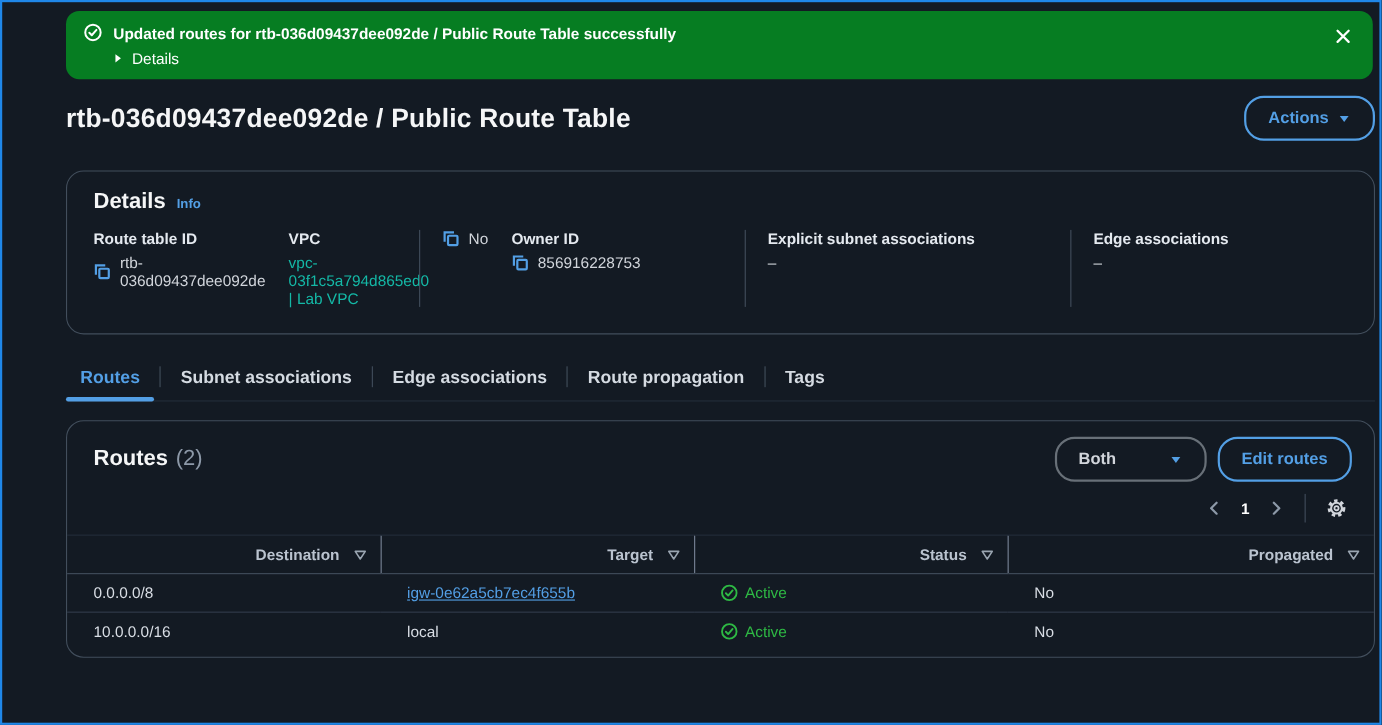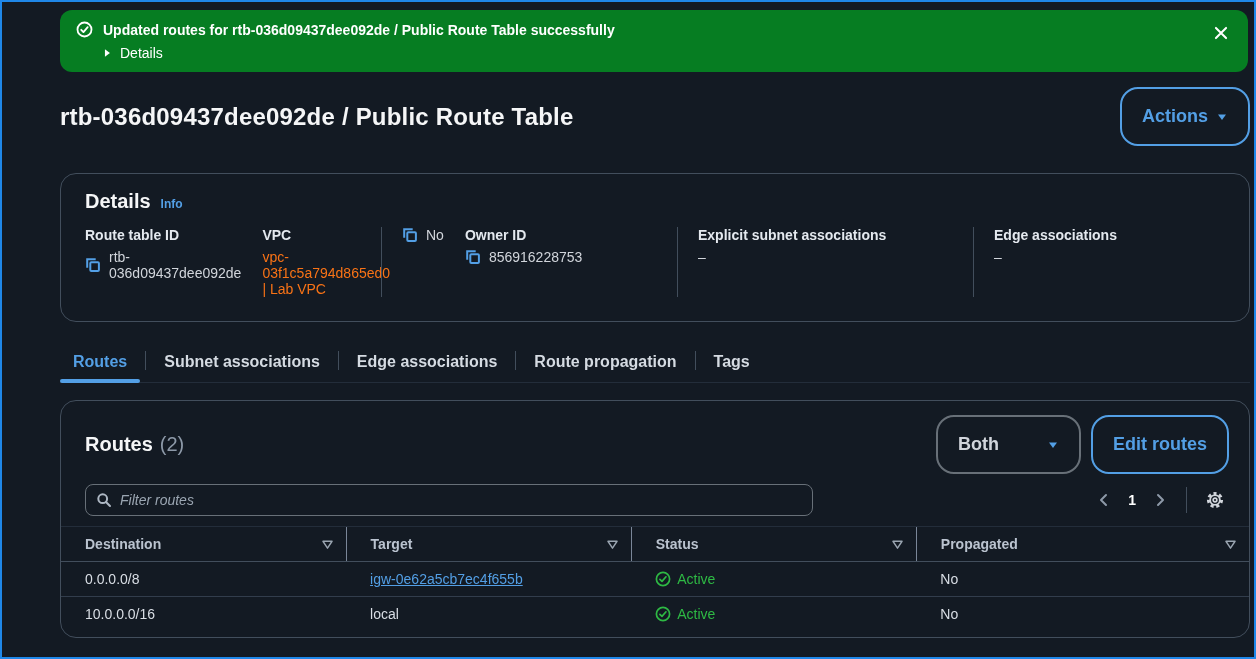--- a/index.html
+++ b/index.html
@@ -29,43 +29,43 @@
     background:none; border:none; cursor:pointer; padding:4px;
   }
   
   .page-header {
     margin:15px 4px 0 58px;
     display:flex; justify-content:space-between; align-items:center;
   }
   .page-title { font-size:24px; font-weight:bold; color:#f5f6f7; letter-spacing:.2px; }
   .btn {
     display:inline-flex; align-items:center; gap:8px;
-    background:none; cursor:pointer; font-weight:bold; font-size:18px;
-    border-radius:18px; padding:17px 20px;
+    background:none; cursor:pointer; font-weight:bold; font-size:15px;
+    border-radius:18px; padding:10px 20px;
   }
   .btn-primary-outline { border:2px solid #539fe5; color:#539fe5; }
   .btn-neutral-outline { border:2px solid #687078; color:#d1d5db;gap:48px; }
   
   .card {
     margin:0 4px 0 58px;
     border:1px solid #424e5c;
     border-radius:16px;
     background:#131a23;
   }
   .details-card { margin-top:27px; padding:16px 24px 24px 24px; }
   .card-heading-row { display:flex; align-items:baseline; gap:10px; margin-bottom:14px; }
   .card-heading { font-size:20px; font-weight:bold; color:#f5f6f7; }
   .info-link { font-size:12px; font-weight:bold; color:#539fe5; text-decoration:none; }
   .details-grid { display:flex; }
   .details-col { width:296px; display:flex; flex-direction:row; gap:21px; padding-right:16px; }
   .details-col + .details-col { border-left:1px solid #424e5c; padding-left:20px; }
   .details-col:last-child { flex:1; }
   .field-label { font-size:14px; font-weight:bold; color:#e4e9ef; margin-bottom:6px; }
   .field-value { font-size:14px; color:#d1d5db; display:flex; align-items:center; gap:8px; }
-  .field-value a { color:#f97316; text-decoration:none; }
+  .field-value a { color:#14b8a6; text-decoration:none; }
   .copy-btn { background:none; border:none; cursor:pointer; display:inline-flex; padding:0; }
   
   .tabs { margin:23px 4px 0 58px; display:flex; align-items:stretch; border-bottom:1px solid #232d3a; }
   .tab {
     font-size:16px; font-weight:bold; color:#d5dbe2;
     padding:8px 13px 11px 13px; cursor:pointer; position:relative; white-space:nowrap;
   }
   .tab.active { color:#539fe5; }
   .tab.active::after {
     content:""; position:absolute; left:0; right:0; bottom:-1px;
@@ -94,21 +94,21 @@
   .page-btn { background:none; border:none; cursor:pointer; display:inline-flex; padding:4px; }
   .page-num { font-size:14px; font-weight:bold; color:#ffffff; padding:0 8px; }
   .pag-sep { width:1px; height:26px; background:#424e5c; margin:0 10px; }
   
   table { width:100%; border-collapse:collapse; }
   thead th {
     font-size:14px; font-weight:bold; color:#bac3cf; text-align:left;
     padding:9px 12px 9px 24px; border-bottom:1px solid #424e5c; border-top:1px solid #232d3a;
   }
   thead th + th { border-left:1px solid #7a8698; }
-  th .th-inner { display:flex; align-items:center; justify-content:space-between; gap:12px; }
+  th .th-inner { display:flex; align-items:center; justify-content:flex-end; gap:12px; }
   th:nth-child(1){ width:24%; } th:nth-child(2){ width:24%;margin-left:12px; } th:nth-child(3){ width:24%; }
   tbody td { font-size:14px; color:#d9dee5; padding:9px 12px 9px 24px; }
   tbody tr + tr td { border-top:1px solid #323d4c; }
   td a { color:#539fe5; text-decoration:underline; }
   .status-cell { display:flex; align-items:flex-end; gap:6px; color:#2eb944; }
   .sort-btn { background:none; border:none; cursor:pointer; display:inline-flex; padding:0; }
 </style>
 </head>
 <body>
 
@@ -254,29 +254,20 @@
             </svg>
         </span>
       </button>
       <button class="btn btn-primary-outline">
         <span>Edit routes</span>
       </button>
     </div>
   </div>
 
   <div class="filter-row">
-    <div class="filter-box">
-      <span style="display:inline-flex">
-        <svg width="16" height="16" viewBox="0 0 16 16" fill="none" stroke="#aeb8c4" stroke-width="2">
-          <circle cx="6.7" cy="6.7" r="4.4"></circle>
-            <path d="M10.2 10.2L14 14" stroke-linecap="round"></path>
-        </svg>
-      </span>
-      <input type="text" placeholder="Filter routes" style="">
-    </div>
     <div class="pagination">
       <button class="page-btn">
         <span style="display:inline-flex">
           <svg width="16" height="16" viewBox="0 0 16 16" fill="none" stroke="#8d99a8" stroke-width="2" stroke-linecap="round" stroke-linejoin="round">
               <path d="M10 3L5 8l5 5"></path>
             </svg>
         </span>
       </button>
       <span class="page-num">1</span>
       <button class="page-btn">

